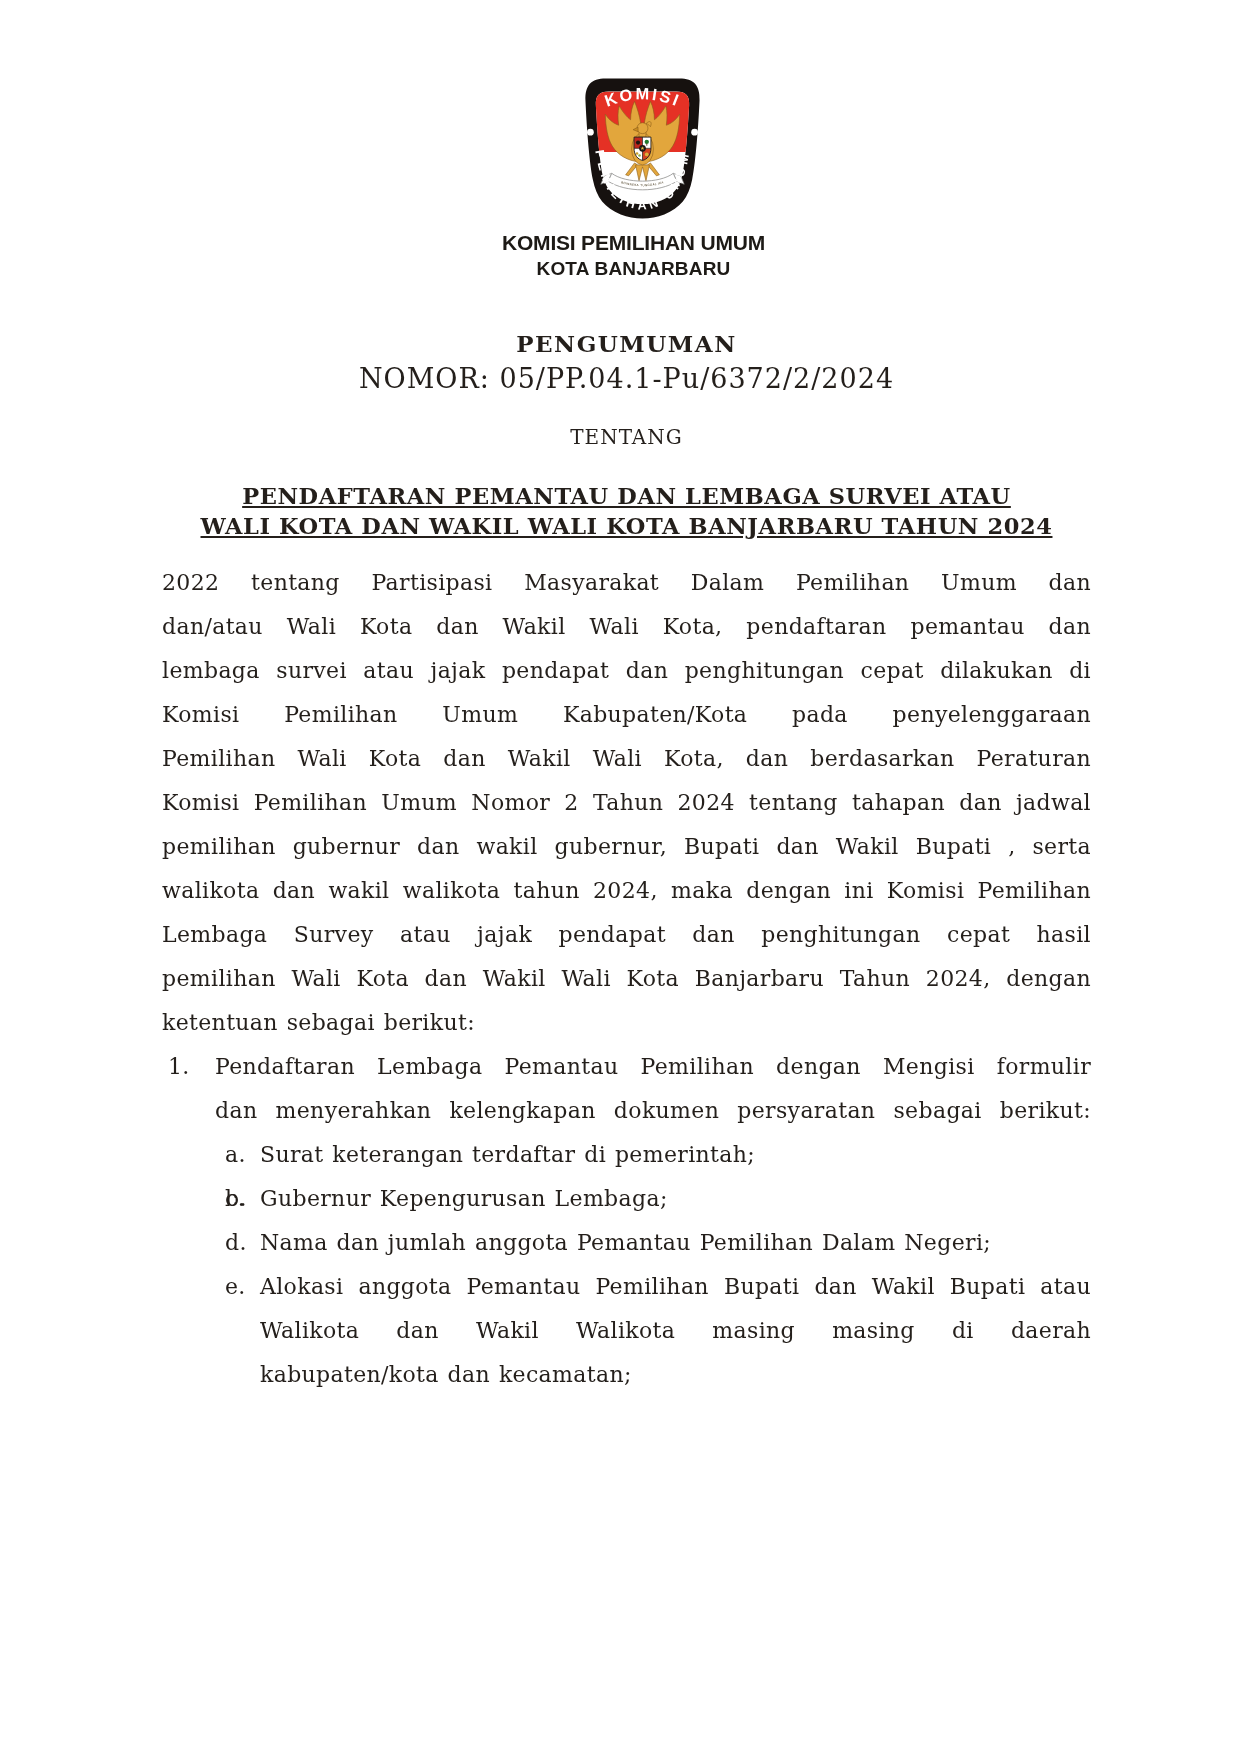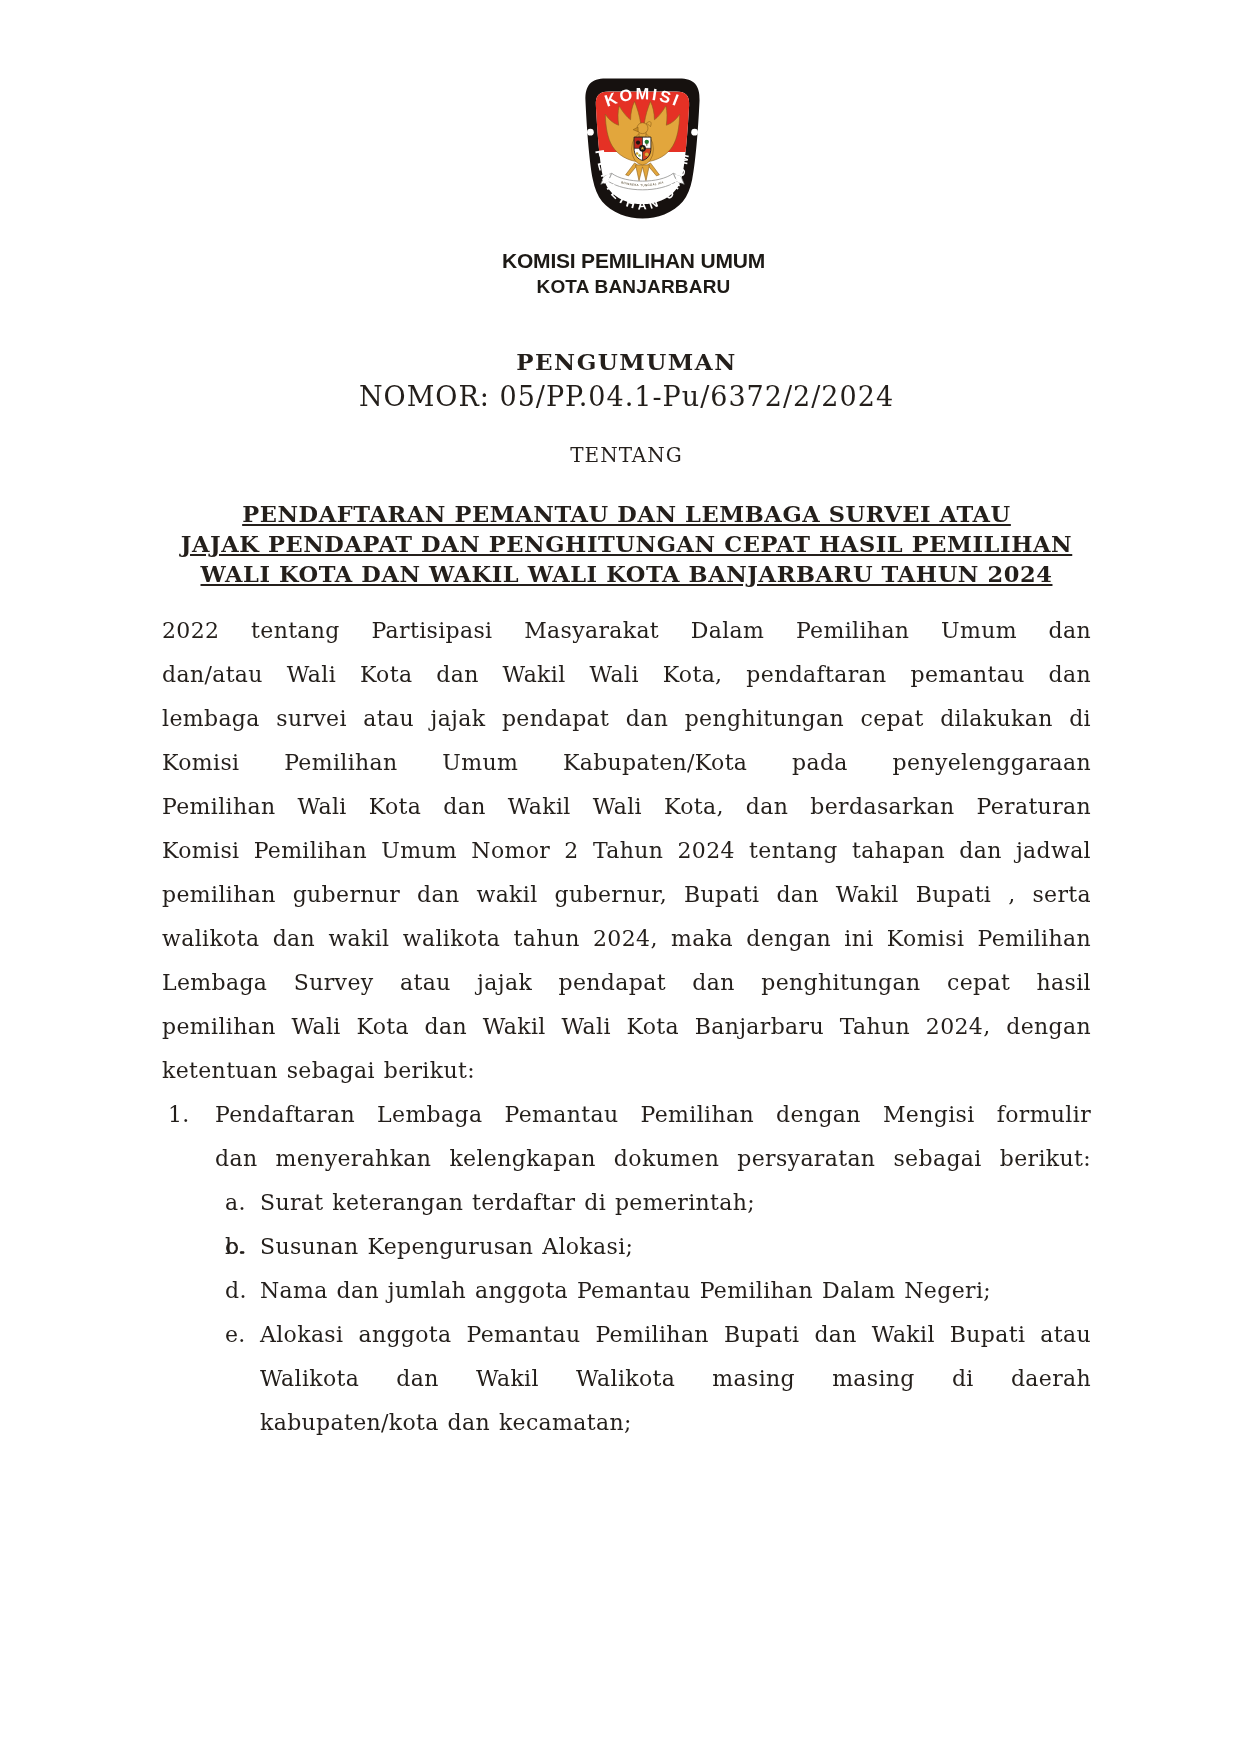--- a/index.html
+++ b/index.html
@@ -13,21 +13,21 @@
     color:#241f1b;
   }
   .content{
     position:absolute;left:162px;top:0;width:929px;
   }
   
   .header{padding-top:77px;text-align:center;}
   .logo-wrap{width:100%;text-align:center;padding-left:16px;}
   .logo-wrap svg{display:block;margin:0 auto;}
   .org1{
-    margin-top:24px;padding-left:14px;
+    margin-top:6px;padding-left:14px;
     font-family:"Liberation Sans",sans-serif;font-weight:bold;
     font-size:21px;line-height:24px;letter-spacing:-0.2px;color:#1d1a16;text-align:center;
   }
   .org2{
     margin-top:3px;padding-left:14px;
     font-family:"Liberation Sans",sans-serif;font-weight:bold;
     font-size:19px;line-height:22px;letter-spacing:0.2px;color:#1d1a16;
   }
   .doc-type{margin-top:51px;font-weight:bold;font-size:23px;line-height:26px;letter-spacing:1.5px;}
   .number{margin-top:7px;font-size:27px;line-height:30px;letter-spacing:1px;}
@@ -132,21 +132,20 @@
 
       <div class="org1">KOMISI PEMILIHAN UMUM</div>
       <div class="org2">KOTA BANJARBARU</div>
 
       <div class="doc-type">PENGUMUMAN</div>
       <div class="number">NOMOR: 05/PP.04.1-Pu/6372/2/2024</div>
       <div class="about">TENTANG</div>
 
       <div class="title">
         <div>PENDAFTARAN PEMANTAU DAN LEMBAGA SURVEI ATAU</div>
-        <div>JAJAK PENDAPAT DAN PENGHITUNGAN CEPAT HASIL PEMILIHAN</div>
         <div>WALI KOTA DAN WAKIL WALI KOTA BANJARBARU TAHUN 2024</div>
       </div>
     </div>
 
     <div class="bodytext">
 
       <div class="ln j">2022 tentang Partisipasi Masyarakat Dalam Pemilihan Umum dan</div>
       <div class="ln j">dan/atau Wali Kota dan Wakil Wali Kota, pendaftaran pemantau dan</div>
       <div class="ln j">lembaga survei atau jajak pendapat dan penghitungan cepat dilakukan di</div>
       <div class="ln j">Komisi Pemilihan Umum Kabupaten/Kota pada penyelenggaraan</div>
@@ -165,21 +164,21 @@
         <span>dan menyerahkan kelengkapan dokumen persyaratan sebagai berikut:</span>
       </div>
 
       <div class="ln sub">
         <span class="marker">a.</span><span>Surat keterangan terdaftar di pemerintah;</span>
       </div>
       <div class="ln sub">
         <span class="marker">b.</span>
       </div>
       <div class="ln sub">
-        <span class="marker">c.</span><span>Susunan Kepengurusan Alokasi;</span>
+        <span class="marker">c.</span><span>Gubernur Kepengurusan Lembaga;</span>
       </div>
       <div class="ln sub">
         <span class="marker">d.</span><span>Nama dan jumlah anggota Pemantau Pemilihan Dalam Negeri;</span>
       </div>
       <div class="ln j sub">
         <span class="marker">e.</span><span>Alokasi anggota Pemantau Pemilihan Bupati dan Wakil Bupati atau</span>
       </div>
       <div class="ln j sub">
         <span>Walikota dan Wakil Walikota masing masing di daerah</span>
       </div>

